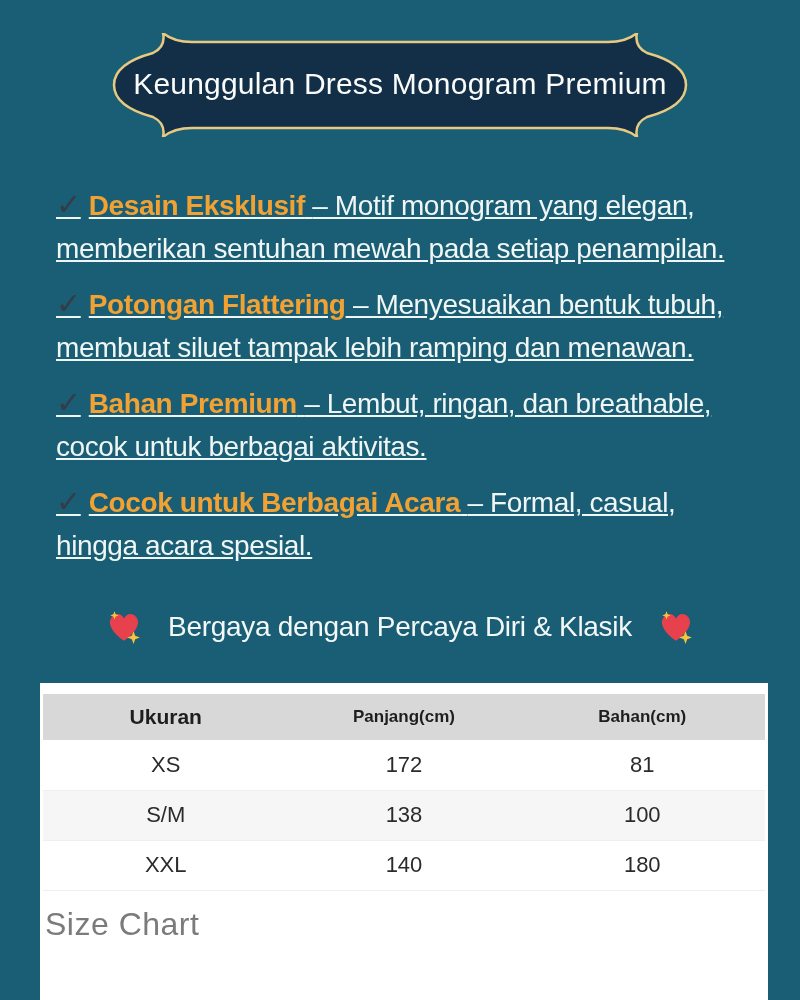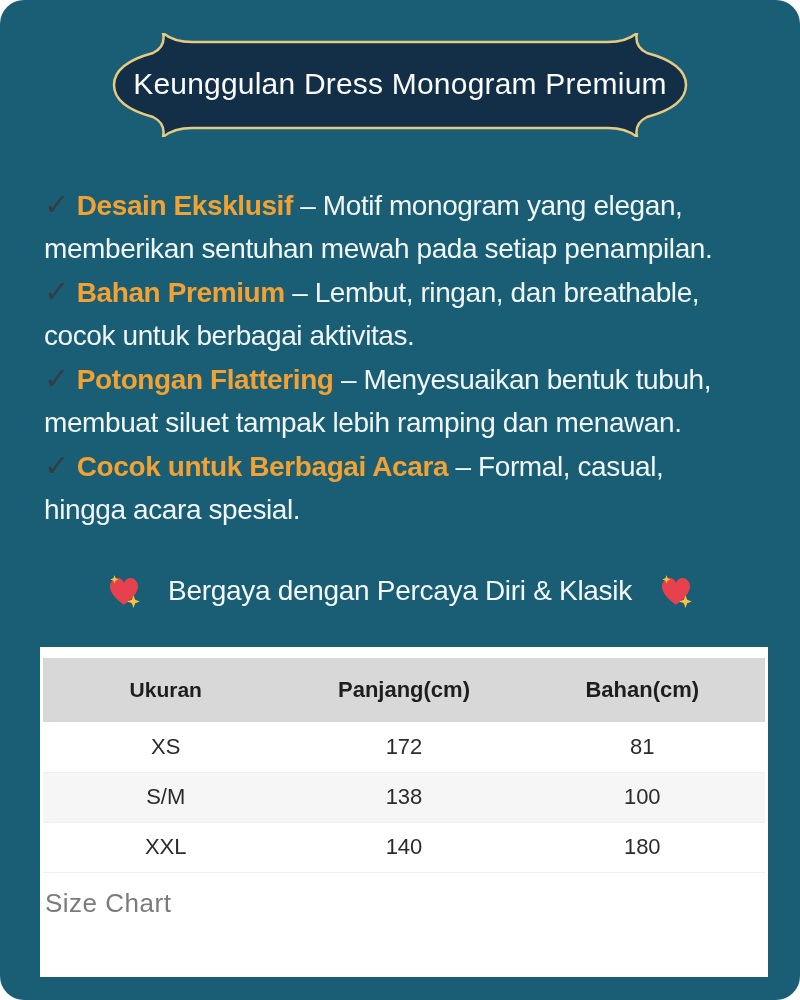--- a/index.html
+++ b/index.html
@@ -5,21 +5,20 @@
   * { margin: 0; padding: 0; box-sizing: border-box; }
   html, body { width: 800px; }
   body { font-family: "Liberation Sans", "DejaVu Sans", sans-serif; }
 
   .page {
     position: relative;
     width: 800px;
     height: 1000px;
     background: #1A5E76;
     overflow: hidden;
-    border-radius: 24px;
   }
 
   
   .badge {
     position: relative;
     width: 600px;
     height: 104px;
     margin: 33px auto 0 auto;
   }
   .badge svg { position: absolute; inset: 0; }
@@ -34,21 +33,21 @@
 
   
   .features {
     margin: 46px 56px 0 44px;
     width: 700px;
     font-size: 28px;
     line-height: 43px;
     letter-spacing: -0.4px;
     color: #F0F6F4;
   }
-  .feature { margin: 0; }
+  .feature { margin: 12px; text-decoration: underline; }
   .check {
     color: #353C47;
     font-size: 30px;
     font-weight: bold;
     margin-right: 8px;
   }
   .feature-title {
     color: #F2A133;
     font-weight: bold;
   }
@@ -76,40 +75,40 @@
     background: #ffffff;
     padding: 11px 3px 0 3px;
   }
   .panel table {
     width: 100%;
     border-collapse: collapse;
     table-layout: fixed;
   }
   .panel thead th {
     background: #D8D8D8;
-    height: 64px;
+    height: 46px;
     font-weight: bold;
     color: #1E1E1E;
     text-align: center;
     vertical-align: middle;
   }
   .panel thead th.col-size  { font-size: 21px; }
-  .panel thead th.col-other { font-size: 22px; }
+  .panel thead th.col-other { font-size: 17px; }
   .panel tbody td {
     height: 50px;
     text-align: center;
     vertical-align: middle;
     font-size: 22px;
     color: #2B2B2B;
     border-bottom: 1px solid #EFEFEF;
   }
   .panel tbody tr:nth-child(even) { background: #F6F6F7; }
   .size-caption {
     margin: 15px 0 0 2px;
-    font-size: 26px;
+    font-size: 32px;
     color: #7B7B7B;
     letter-spacing: 0.5px;
   }
 </style>
 </head>
 <body>
 
 <div class="page">
 
   <div class="badge">
@@ -127,22 +126,22 @@
                C 27 77 14 67 14 52
                C 14 37 27 27 53 20
                C 61 16 65 9 63 0
                C 69 5 77 9 92 9 Z" fill="#132F47" stroke="#E7CA80" stroke-width="2.5" stroke-linejoin="round"></path>
     </svg>
     <div class="badge-title">Keunggulan Dress Monogram Premium</div>
   </div>
 
   <div class="features">
     <p class="feature"><span class="check">✓</span><span class="feature-title">Desain Eksklusif</span> <span>– Motif monogram yang elegan, memberikan sentuhan mewah pada setiap penampilan.</span></p>
+    <p class="feature"><span class="check">✓</span><span class="feature-title">Potongan Flattering</span> <span>– Menyesuaikan bentuk tubuh, membuat siluet tampak lebih ramping dan menawan.</span></p>
     <p class="feature"><span class="check">✓</span><span class="feature-title">Bahan Premium</span> <span>– Lembut, ringan, dan breathable, cocok untuk berbagai aktivitas.</span></p>
-    <p class="feature"><span class="check">✓</span><span class="feature-title">Potongan Flattering</span> <span>– Menyesuaikan bentuk tubuh, membuat siluet tampak lebih ramping dan menawan.</span></p>
     <p class="feature"><span class="check">✓</span><span class="feature-title">Cocok untuk Berbagai Acara</span> <span>– Formal, casual, hingga acara spesial.</span></p>
   </div>
 
   <div class="tagline">
     <svg class="heart" viewBox="0 0 36 36" aria-hidden="true">
       <path d="M18 31 C 5 22 2 13 7 8 C 11 4 16 5.5 18 10 C 20 5.5 25 4 29 8 C 34 13 31 22 18 31 Z" fill="#E8414E"></path>
       <path d="M9 3 L10.1 6 L13 7 L10.1 8 L9 11 L7.9 8 L5 7 L7.9 6 Z" fill="#F8C33C"></path>
       <path d="M27 22 L28.6 26.4 L33 28 L28.6 29.6 L27 34 L25.4 29.6 L21 28 L25.4 26.4 Z" fill="#F8C33C"></path>
     </svg>
     <span>Bergaya dengan Percaya Diri &amp; Klasik</span>

